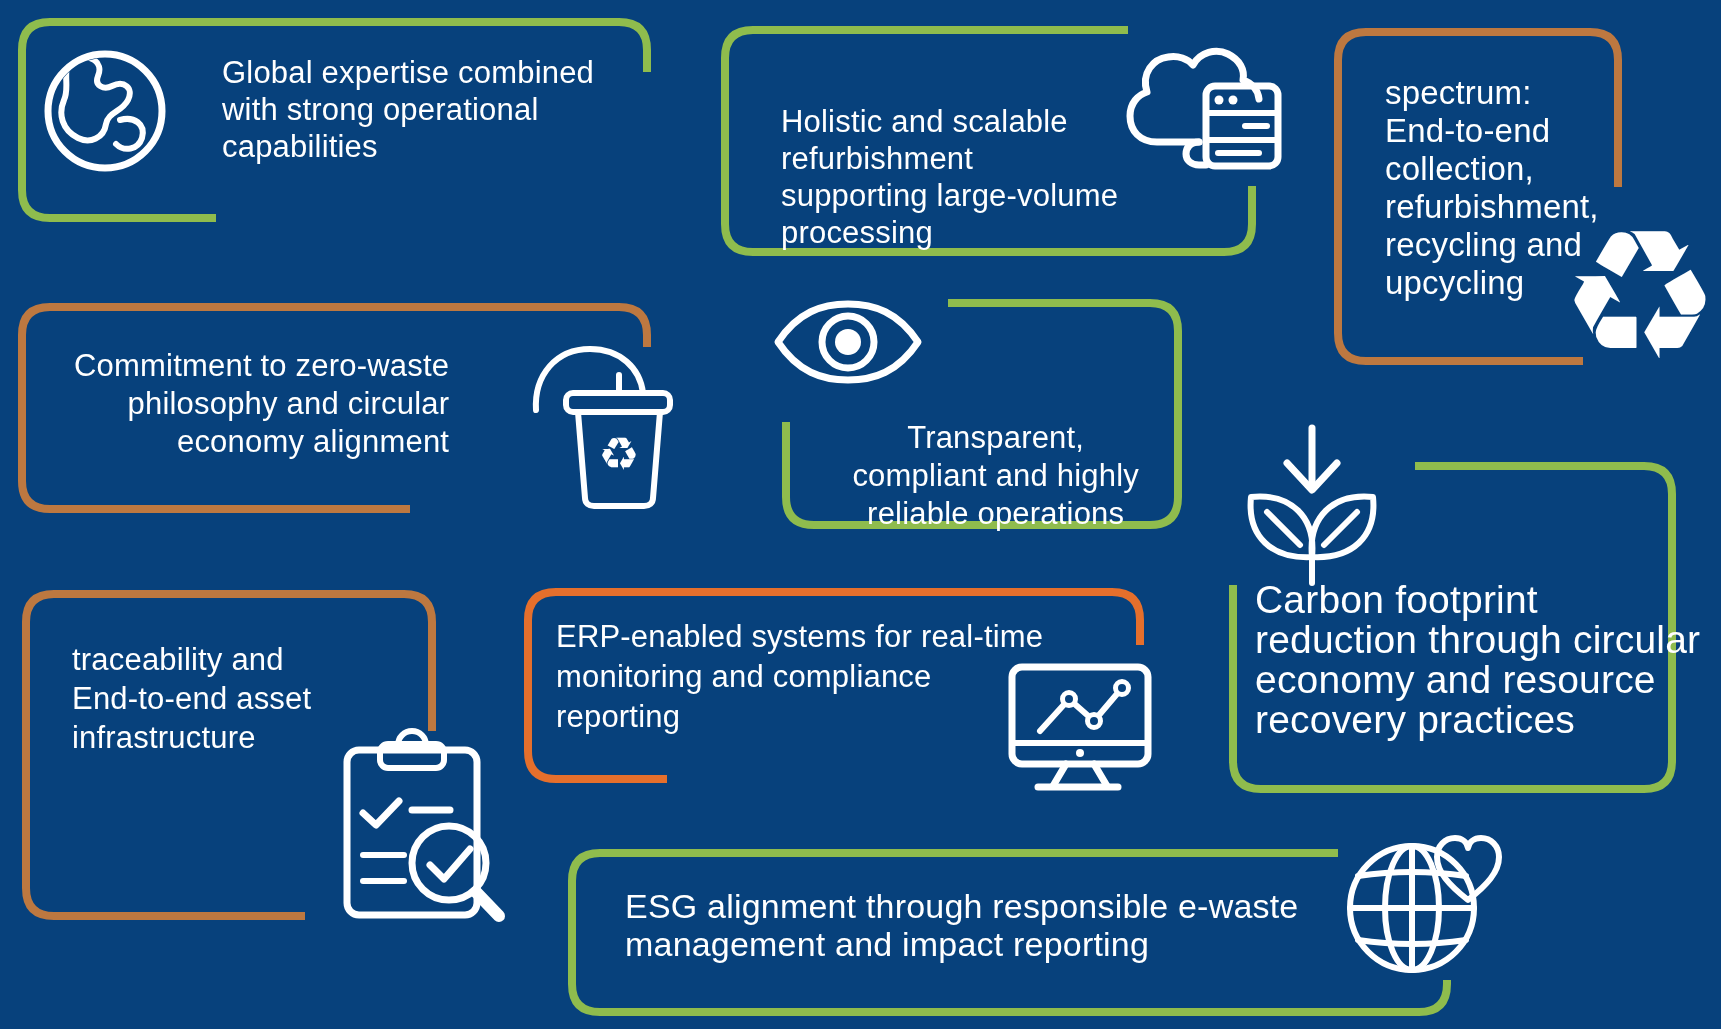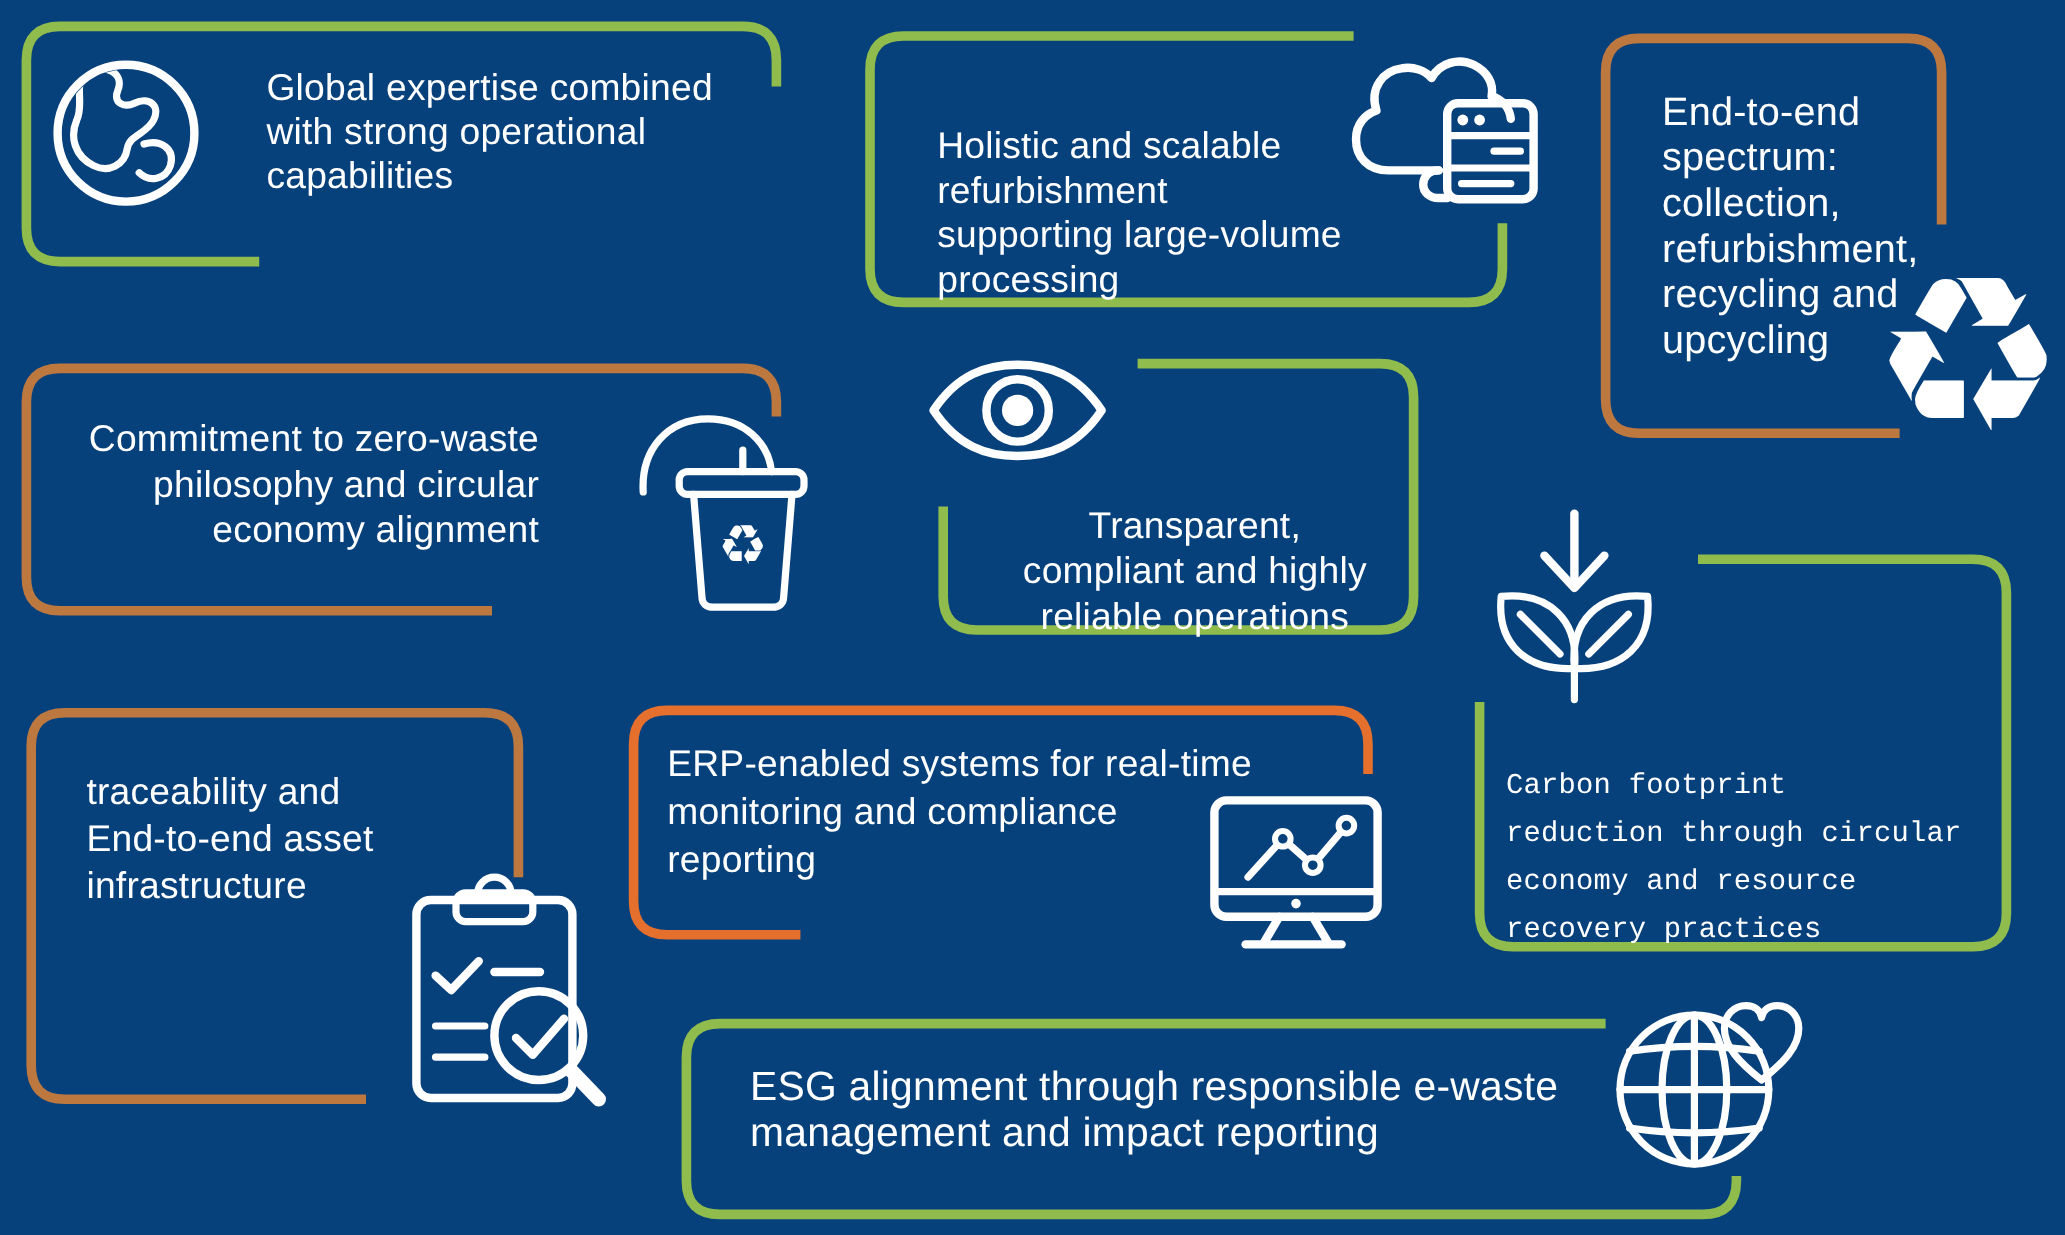--- a/index.html
+++ b/index.html
@@ -7,21 +7,21 @@
          font-family:"Liberation Sans", sans-serif;}
   .canvas{position:absolute;left:0;top:0;}
   .card-text{position:absolute;color:#FFFFFF;font-size:31px;font-weight:400;
              letter-spacing:0.2px;white-space:nowrap;}
   .card-text div{line-height:inherit;}
   .c1{left:222px;top:54px;line-height:37px;}
   .c2{left:781px;top:68px;line-height:37px;margin-top:35px;}
   .c3{left:1385px;top:74px;line-height:38px;font-size:33px;}
   .c4{left:74px;top:347px;line-height:38px;text-align:right;}
   .c5{right:582px;top:385px;line-height:38px;text-align:center;margin-top:34px;}
-  .c6{left:1255px;top:636px;line-height:40px;font-size:24px;font-family:Liberation Mono, monospace;}
+  .c6{left:1255px;top:580px;line-height:40px;font-size:39px;}
   .c7{left:72px;top:640px;line-height:39px;}
   .c8{left:556px;top:617px;line-height:40px;}
   .c9{left:625px;top:887px;line-height:38px;font-size:34px;}
   svg .b{fill:none;stroke-width:8;}
   svg .ic{stroke:#FFFFFF;fill:none;stroke-width:7;stroke-linecap:round;stroke-linejoin:round;}
   svg .ic-thin{stroke:#FFFFFF;fill:none;stroke-width:6;stroke-linecap:round;stroke-linejoin:round;}
   svg .fillw{fill:#FFFFFF;stroke:none;}
   svg .glyph{fill:#FFFFFF;font-family:"DejaVu Sans", sans-serif;}
 </style>
 </head>
@@ -134,22 +134,22 @@
   </div>
 
   <div class="card-text c2">
     <div>Holistic and scalable</div>
     <div>refurbishment</div>
     <div>supporting large-volume</div>
     <div>processing</div>
   </div>
 
   <div class="card-text c3">
+    <div>spectrum:</div>
     <div>End-to-end</div>
-    <div>spectrum:</div>
     <div>collection,</div>
     <div>refurbishment,</div>
     <div>recycling and</div>
     <div>upcycling</div>
   </div>
 
   <div class="card-text c4">
     <div>Commitment to zero-waste</div>
     <div>philosophy and circular</div>
     <div>economy alignment</div>

